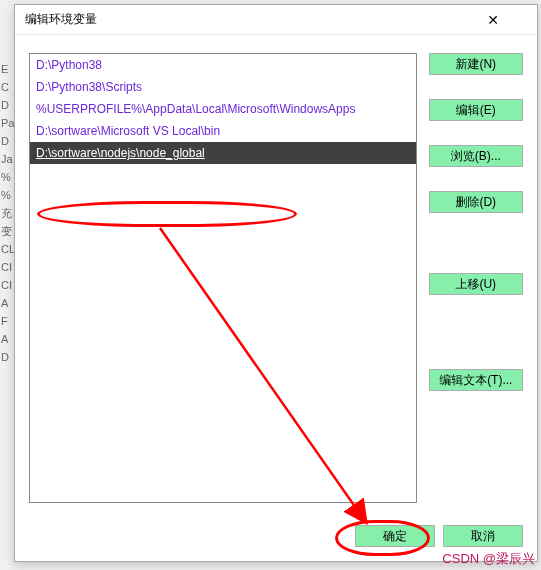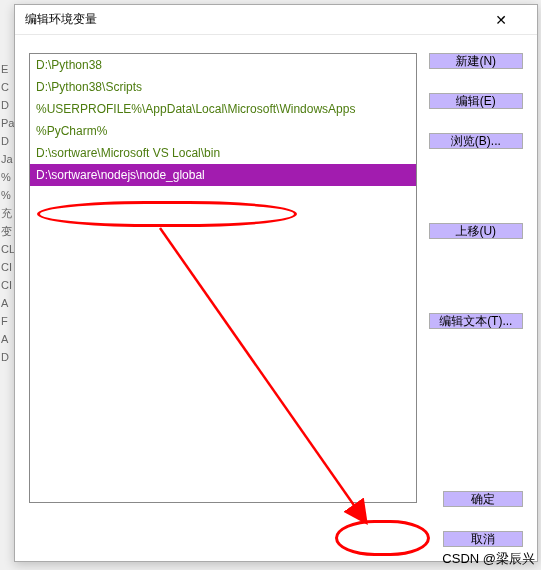--- a/index.html
+++ b/index.html
@@ -32,21 +32,21 @@
       height: 558px;
       background: #fff;
       border: 1px solid #aaa;
       box-shadow: 0 3px 10px rgba(0,0,0,0.2);
     }
     .titlebar {
       height: 30px;
       display: flex;
       align-items: center;
       justify-content: space-between;
-      padding: 0 16px 0 10px;
+      padding: 0 24px 0 10px;
       border-bottom: 1px solid #e8e8e8;
     }
     .close-btn {
       width: 40px;
       height: 28px;
       display: flex;
       align-items: center;
       justify-content: center;
       font-size: 14px;
       cursor: pointer;
@@ -67,61 +67,61 @@
       background: #fff;
       overflow: hidden;
     }
     .list-item {
       padding: 3px 6px;
       font-size: 12px;
       line-height: 16px;
       white-space: nowrap;
       overflow: hidden;
       text-overflow: ellipsis;
-      color: #4d7c0f;
+      color: #6d28d9;
       cursor: default;
     }
     .list-item.selected {
-      background: #a21caf;
+      background: #404040;
       color: #fff;
+      text-decoration: underline;
     }
     .redacted {
       display: inline-block;
       background: #e8e8e8;
       width: 28px;
       height: 11px;
       vertical-align: middle;
       margin: 0 1px;
     }
     .button-col {
       display: flex;
       flex-direction: column;
       gap: 10px;
       width: 95px;
     }
     .btn {
-      height: 16px;
-      background: #c4b5fd;
+      height: 22px;
+      background: #86efac;
       border: 1px solid #adadad;
       font-size: 12px;
       cursor: pointer;
       display: flex;
       align-items: center;
       justify-content: center;
       text-align: center;
     }
     .gap-small { height: 4px; }
     .gap-large { height: 40px; }
     .bottom-buttons {
       position: absolute;
       bottom: 14px;
       right: 14px;
       display: flex;
-      gap: 24px;
-      flex-direction: column;
+      gap: 8px;
     }
     .bottom-buttons .btn { width: 80px; }
     
     .annot-circle-1 {
       position: absolute;
       left: 22px;
       top: 196px;
       width: 260px;
       height: 26px;
       border: 3px solid #ff0000;
@@ -147,21 +147,21 @@
       top: 218px;
       width: 230px;
       height: 310px;
       pointer-events: none;
       z-index: 10;
     }
     .watermark {
       position: absolute;
       bottom: 2px;
       right: 6px;
-      color: #000000;
+      color: #be185d;
       font-size: 13px;
       z-index: 20;
       pointer-events: none;
     }
   </style>
 </head>
 <body>
 
 <div class="bg-letters" id="bg-letters">
     <span>E</span>
@@ -190,31 +190,31 @@
       <span>✕</span>
     </div>
   </div>
 
   <div class="dialog-body">
     <div class="content-row">
       <div class="listbox" id="listbox">
           <div class="list-item">D:\Python38</div>
           <div class="list-item">D:\Python38\Scripts</div>
           <div class="list-item">%USERPROFILE%\AppData\Local\Microsoft\WindowsApps</div>
-          <div class="list-item">%PyCharm%</div>
           <div class="list-item">D:\sortware\Microsoft VS Local\bin</div>
           <div class="list-item selected">D:\sortware\nodejs\node_global</div>
         </div>
       <div class="button-col">
         <button class="btn">新建(N)</button>
         <div class="gap-small"></div>
         <button class="btn">编辑(E)</button>
         <div class="gap-small"></div>
         <button class="btn">浏览(B)...</button>
         <div class="gap-small"></div>
+        <button class="btn">删除(D)</button>
         <div class="gap-large"></div>
         <button class="btn">上移(U)</button>
         <div class="gap-small"></div>
         <div class="gap-large"></div>
         <button class="btn">编辑文本(T)...</button>
       </div>
     </div>
 
     <div class="bottom-buttons">
       <button class="btn">确定</button>

